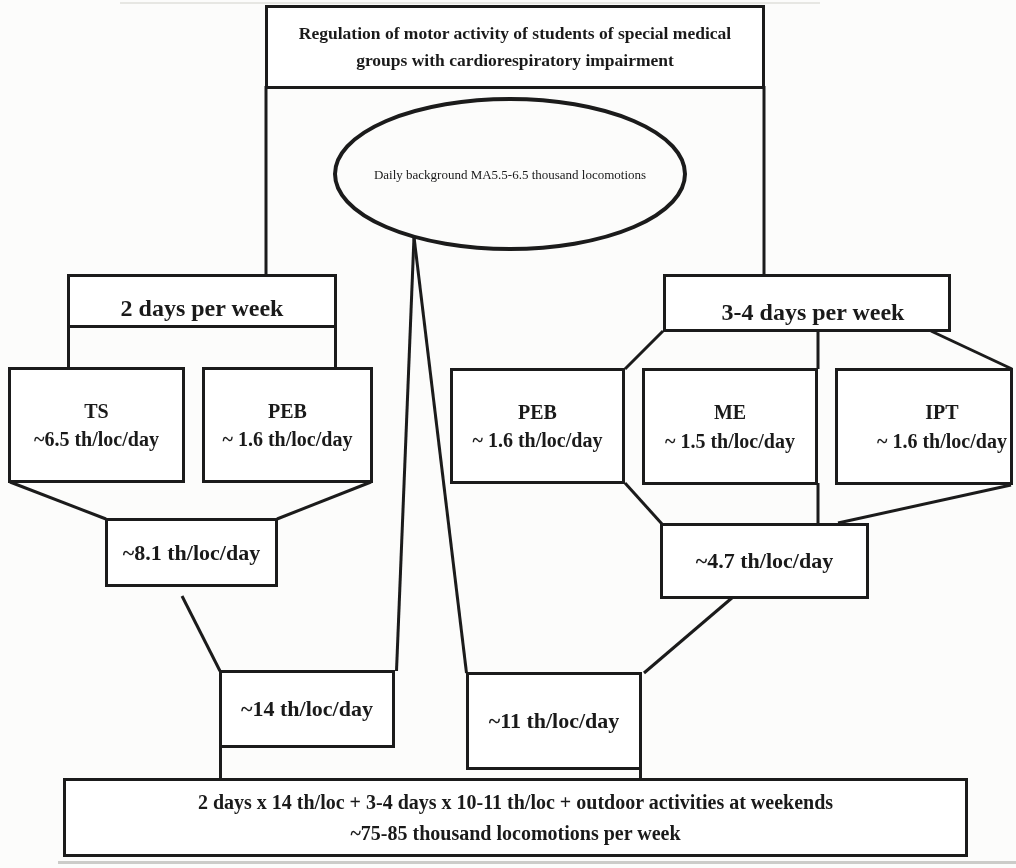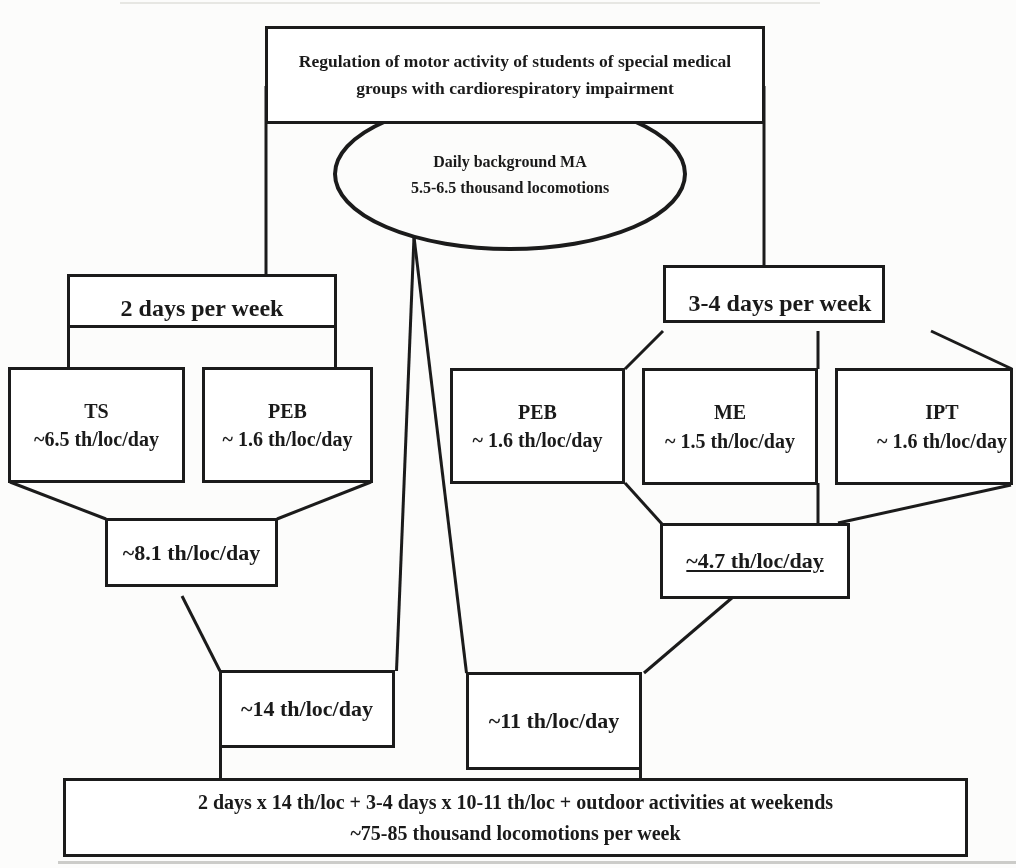--- a/index.html
+++ b/index.html
@@ -26,22 +26,22 @@
     line-height:1.42;
   }
   .title-box{font-size:17.5px;line-height:1.55;}
   .week-box{font-size:24px;justify-content:flex-end;}
   .node-box{font-size:20px;}
   .sum-box{font-size:22px;}
   .total-box{font-size:22px;}
   .bottom-box{font-size:20px;line-height:1.52;}
   .ellipse-label{
     position:absolute;
-    display:flex;flex-direction:column;align-items:center;justify-content:center;
-    text-align:center;font-weight:700;font-size:16px;line-height:1.6;
+    display:flex;flex-direction:row;align-items:center;justify-content:center;
+    text-align:center;font-weight:400;font-size:13px;line-height:1.6;
   }
   .artifact-bottom{
     position:absolute;left:58px;top:861px;width:958px;height:3px;
     background:#bcbcb8;opacity:.75;
   }
   .artifact-top{
     position:absolute;left:120px;top:2px;width:700px;height:2px;
     background:#d8d8d4;opacity:.6;
   }
 </style>
@@ -76,34 +76,34 @@
 
     <line x1="625" y1="483" x2="662" y2="524"></line>
     <line x1="818" y1="483" x2="818" y2="524"></line>
     <line x1="1011" y1="485" x2="838" y2="523"></line>
 
     <line x1="733" y1="597" x2="644" y2="673"></line>
 
     <line x1="640.5" y1="749" x2="640.5" y2="779"></line>
   </svg>
 
-  <div class="box title-box" style="left:265px;top:26px;width:500px;height:98px;">
+  <div class="box title-box" style="left:265px;top:5px;width:500px;height:84px;">
     <span>Regulation of motor activity of students of special medical</span>
     <span>groups with cardiorespiratory impairment</span>
   </div>
 
   <div class="ellipse-label" style="left:360px;top:131px;width:300px;height:88px;">
     <span>Daily background MA</span>
     <span>5.5-6.5 thousand locomotions</span>
   </div>
 
   <div class="box week-box" style="left:67px;top:274px;width:270px;height:54px;">
     <span>2 days per week</span>
   </div>
-  <div class="box week-box" style="left:663px;top:265px;width:222px;height:58px;padding-left:12px;">
+  <div class="box week-box" style="left:663px;top:274px;width:288px;height:58px;padding-left:12px;">
     <span>3-4 days per week</span>
   </div>
 
   <div class="box node-box" style="left:8px;top:367px;width:177px;height:116px;">
     <span>TS</span>
     <span>~6.5 th/loc/day</span>
   </div>
   <div class="box node-box" style="left:202px;top:367px;width:171px;height:116px;">
     <span>PEB</span>
     <span>~ 1.6 th/loc/day</span>
@@ -117,21 +117,21 @@
     <span>~ 1.5 th/loc/day</span>
   </div>
   <div class="box node-box" style="left:835px;top:368px;width:178px;height:117px;padding-left:36px;">
     <span>IPT</span>
     <span>~ 1.6 th/loc/day</span>
   </div>
 
   <div class="box sum-box" style="left:105px;top:518px;width:173px;height:69px;">
     <span>~8.1 th/loc/day</span>
   </div>
-  <div class="box sum-box" style="left:660px;top:523px;width:190px;height:76px;text-decoration:underline;">
+  <div class="box sum-box" style="left:660px;top:523px;width:209px;height:76px;">
     <span>~4.7 th/loc/day</span>
   </div>
 
   <div class="box total-box" style="left:219px;top:670px;width:176px;height:78px;">
     <span>~14 th/loc/day</span>
   </div>
   <div class="box total-box" style="left:466px;top:672px;width:176px;height:98px;">
     <span>~11 th/loc/day</span>
   </div>
 

